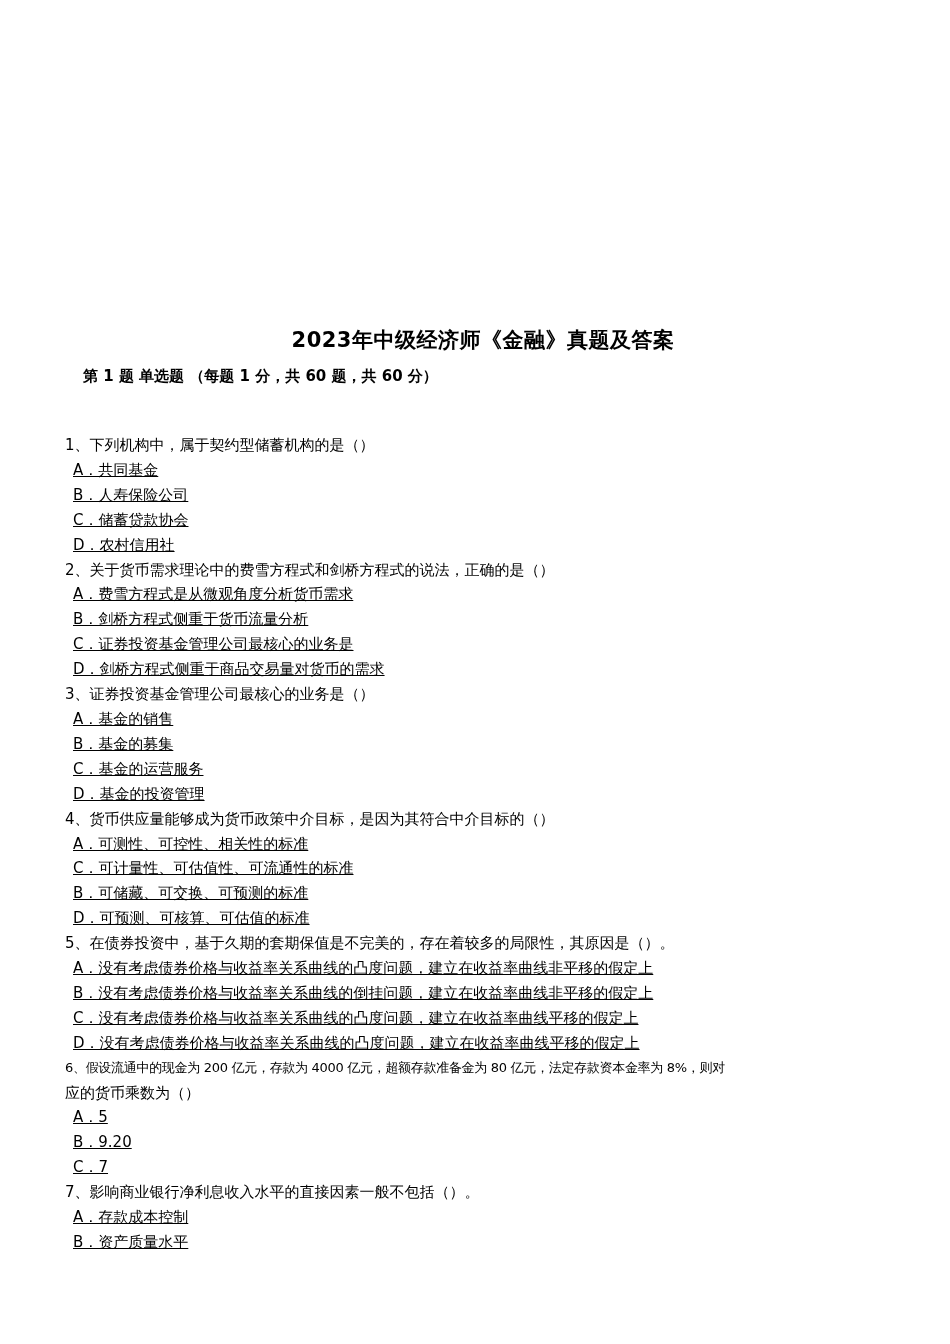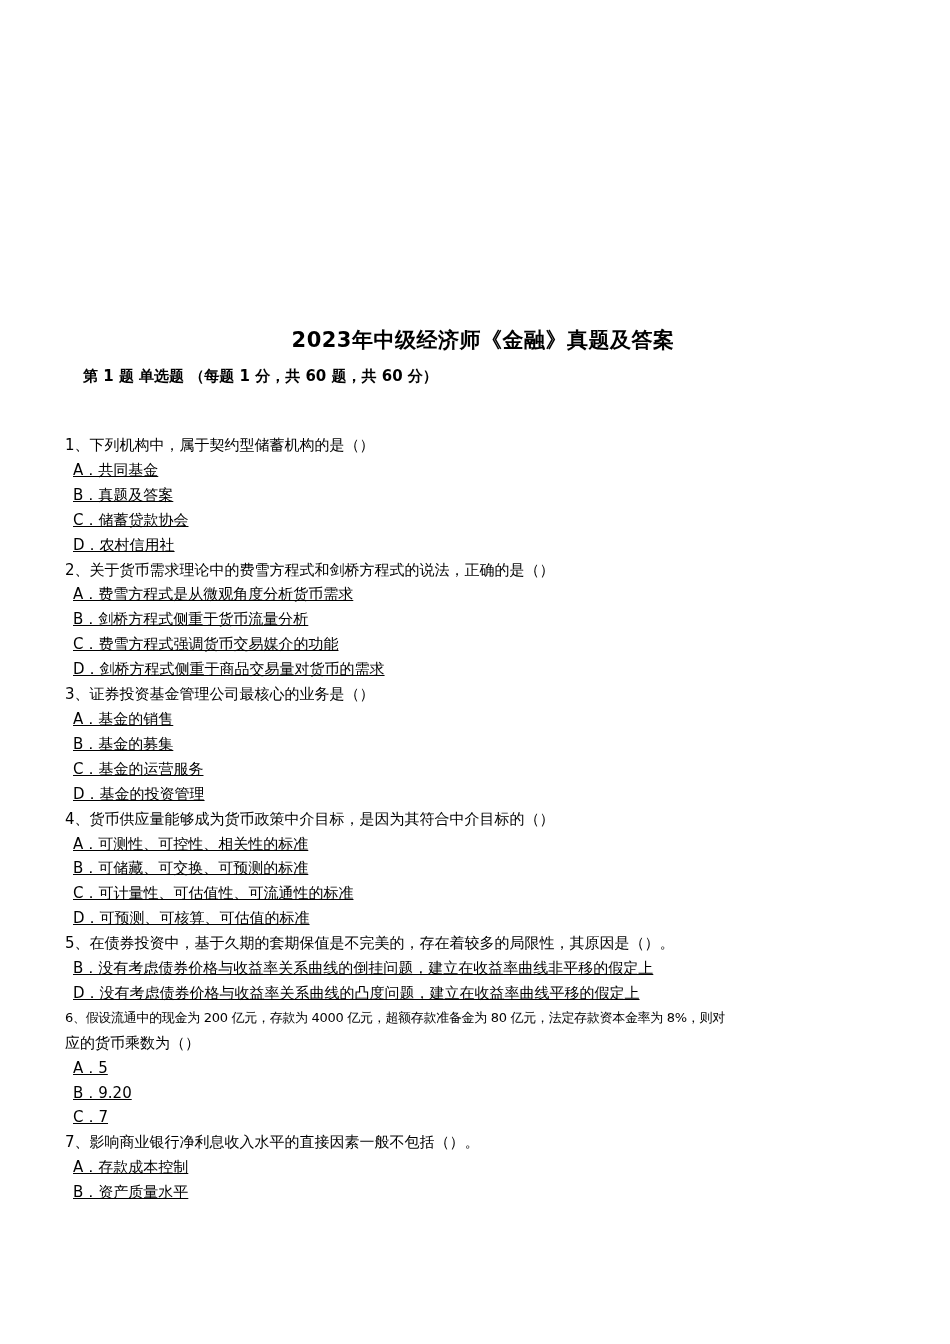--- a/index.html
+++ b/index.html
@@ -18,48 +18,50 @@
 <body>
 
 <div class="page">
   <div class="title">2023年中级经济师《金融》真题及答案</div>
   <div class="section">第 1 题 单选题 （每题 1 分，共 60 题，共 60 分）</div>
 
   <div class="body">
     <div>
       <span class="line q">1、下列机构中，属于契约型储蓄机构的是（）</span>
       <span class="line opt">A．共同基金</span>
-      <span class="line opt">B．真题及答案</span>
+      <span class="line opt">B．人寿保险公司</span>
       <span class="line opt">C．储蓄贷款协会</span>
       <span class="line opt">D．农村信用社</span>
     </div>
     <div>
       <span class="line q">2、关于货币需求理论中的费雪方程式和剑桥方程式的说法，正确的是（）</span>
       <span class="line opt">A．费雪方程式是从微观角度分析货币需求</span>
       <span class="line opt">B．剑桥方程式侧重于货币流量分析</span>
-      <span class="line opt">C．费雪方程式强调货币交易媒介的功能</span>
+      <span class="line opt">C．证券投资基金管理公司最核心的业务是</span>
       <span class="line opt">D．剑桥方程式侧重于商品交易量对货币的需求</span>
     </div>
     <div>
       <span class="line q">3、证券投资基金管理公司最核心的业务是（）</span>
       <span class="line opt">A．基金的销售</span>
       <span class="line opt">B．基金的募集</span>
       <span class="line opt">C．基金的运营服务</span>
       <span class="line opt">D．基金的投资管理</span>
     </div>
     <div>
       <span class="line q">4、货币供应量能够成为货币政策中介目标，是因为其符合中介目标的（）</span>
       <span class="line opt">A．可测性、可控性、相关性的标准</span>
+      <span class="line opt">C．可计量性、可估值性、可流通性的标准</span>
       <span class="line opt">B．可储藏、可交换、可预测的标准</span>
-      <span class="line opt">C．可计量性、可估值性、可流通性的标准</span>
       <span class="line opt">D．可预测、可核算、可估值的标准</span>
     </div>
     <div>
       <span class="line q">5、在债券投资中，基于久期的套期保值是不完美的，存在着较多的局限性，其原因是（）。</span>
+      <span class="line opt">A．没有考虑债券价格与收益率关系曲线的凸度问题，建立在收益率曲线非平移的假定上</span>
       <span class="line opt">B．没有考虑债券价格与收益率关系曲线的倒挂问题，建立在收益率曲线非平移的假定上</span>
+      <span class="line opt">C．没有考虑债券价格与收益率关系曲线的凸度问题，建立在收益率曲线平移的假定上</span>
       <span class="line opt">D．没有考虑债券价格与收益率关系曲线的凸度问题，建立在收益率曲线平移的假定上</span>
     </div>
     <div>
       <span class="line q" style="font-size:13px;letter-spacing:-0.3px;">6、假设流通中的现金为 200 亿元，存款为 4000 亿元，超额存款准备金为 80 亿元，法定存款资本金率为 8%，则对</span>
       <span class="line q">应的货币乘数为（）</span>
       <span class="line opt">A．5</span>
       <span class="line opt">B．9.20</span>
       <span class="line opt">C．7</span>
     </div>
     <div>

